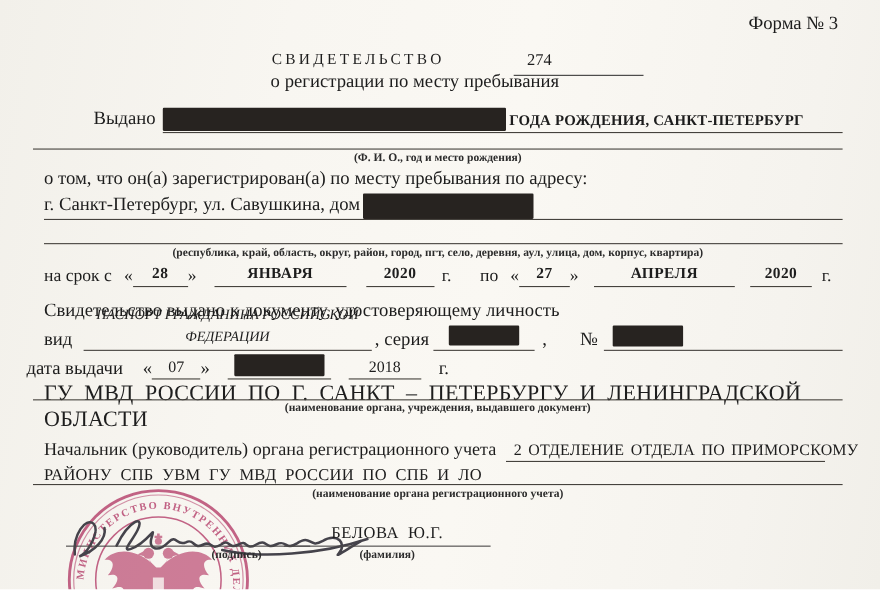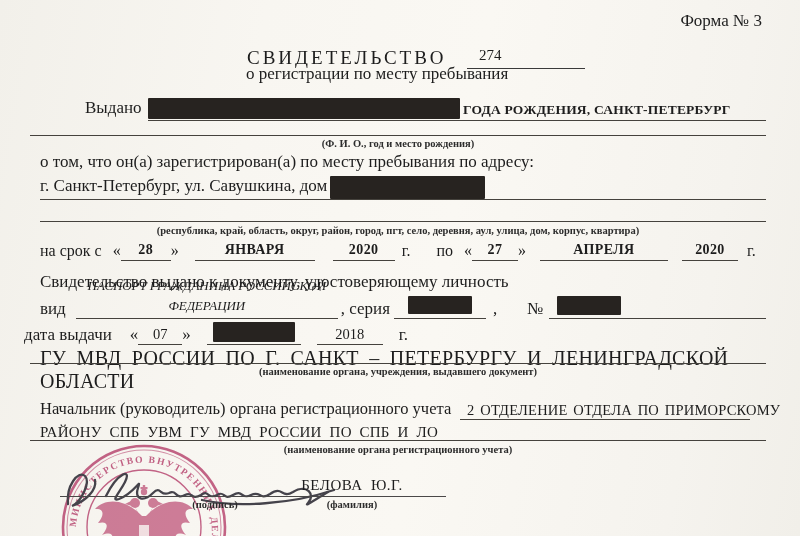--- a/index.html
+++ b/index.html
@@ -16,21 +16,21 @@
   .redact{background:#272320; border-radius:1px;}
   .cell{display:inline-block; border-bottom:1.4px solid #45423d; text-align:center;}
   .bval{font-weight:bold; font-size:14px; letter-spacing:.4px;}
   .nval{font-size:14.5px;}
   .caps-bold{font-weight:bold; font-size:13.5px; letter-spacing:.2px;}
   .caps-cond{font-size:13px; letter-spacing:-.1px;font-style:italic;}
   .issuer-caps{font-size:20px; letter-spacing:.3px; word-spacing:5px;}
   .auth-caps{font-size:14.5px; letter-spacing:.2px; word-spacing:2px;}
   .rayon-caps{font-size:15px; letter-spacing:.2px; word-spacing:4px;}
   .row{display:flex; align-items:flex-end;}
-  .title{font-size:19px; letter-spacing:3px;}
+  .title{font-size:14px; letter-spacing:3px;}
   .num{font-size:15px;}
   .name-caps{font-size:15px; word-spacing:4px; letter-spacing:.5px;}
 </style>
 </head>
 <body>
 
 <div class="page">
 
   <div class="abs t17" style="top:11px; right:38px;">Форма № 3</div>
 

